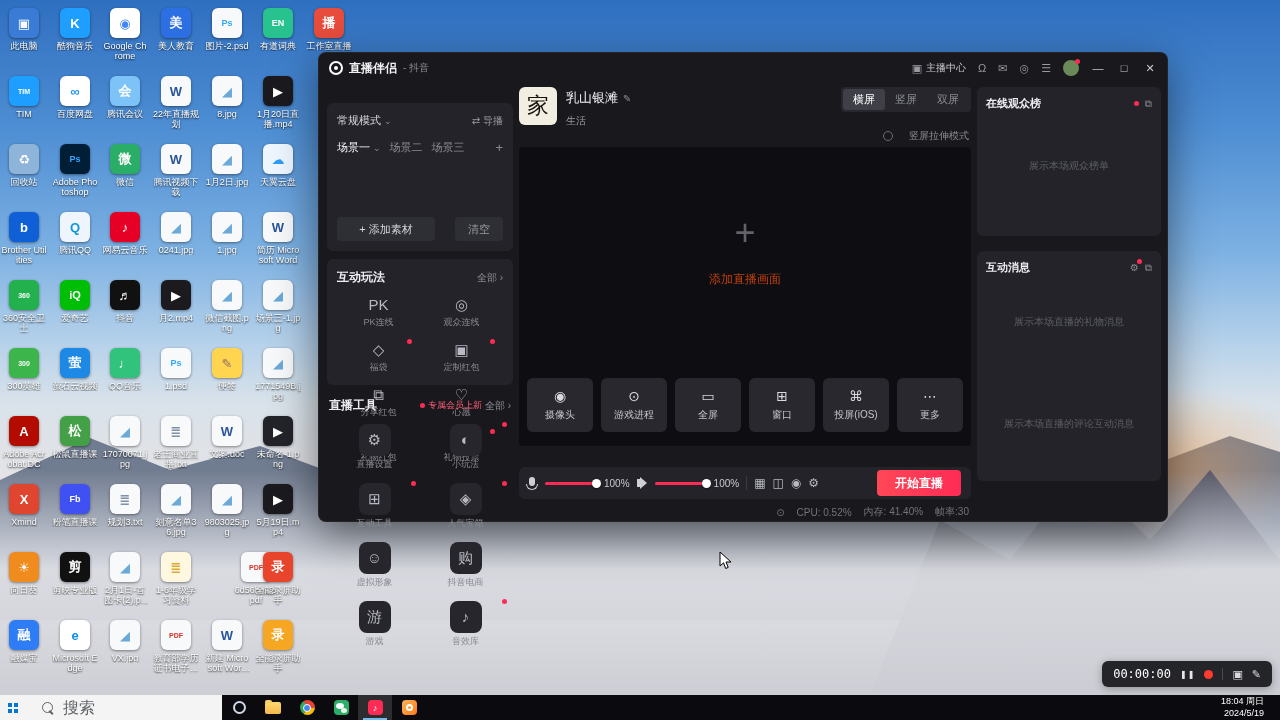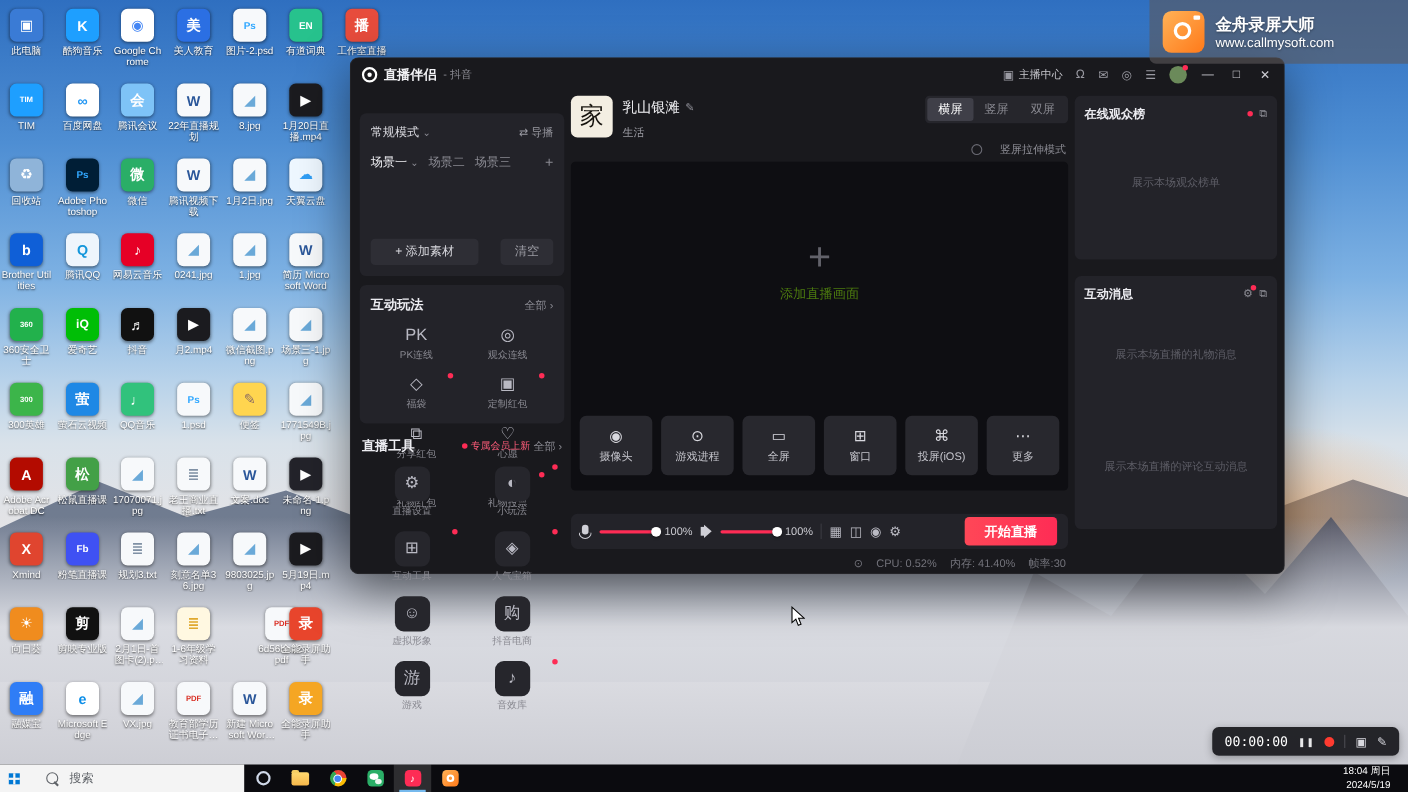--- a/index.html
+++ b/index.html
@@ -65,21 +65,21 @@
   .edit-ic{font-size:10px;color:#8a8a92;}
   .room-cat{font-size:10px;color:#9a9aa2;margin-top:7px;}
   .orient{margin-left:auto;display:flex;background:#26262c;border-radius:4px;padding:2px;}
   .orient-tab{font-size:11px;color:#8a8a92;padding:3px 10px;border-radius:3px;}
   .orient-tab.active{background:#3f3f48;color:#ffffff;}
   .stretch{position:absolute;top:42px;right:2px;font-size:10px;color:#8a8a92;display:flex;align-items:center;gap:16px;}
   .radio{width:8px;height:8px;border:1px solid #6a6a73;border-radius:50%;display:inline-block;}
   .preview{position:absolute;top:60px;left:0;right:0;height:299px;background:#0e0e12;border-radius:4px;}
   .preview-center{position:absolute;top:68px;left:0;right:0;text-align:center;}
   .bigplus{font-size:36px;font-weight:300;color:#62626a;line-height:1;}
-  .ptext{margin-top:8px;font-size:12px;color:#4d7c0f;}
+  .ptext{margin-top:20px;font-size:12px;color:#c2410c;}
   .sources{position:absolute;left:8px;right:8px;bottom:14px;display:flex;gap:8px;}
   .src{flex:1;height:54px;background:#28282e;border-radius:6px;display:flex;flex-direction:column;align-items:center;justify-content:center;gap:4px;}
   .src-g{font-size:14px;color:#d8d8de;height:16px;line-height:16px;}
   .src-l{font-size:10px;color:#c4c4cb;white-space:nowrap;}
   .controlbar{position:absolute;left:0;right:0;top:380px;height:32px;background:#232329;border-radius:6px;
               display:flex;align-items:center;padding:0 10px;gap:7px;box-sizing:border-box;}
   .i-mic{position:relative;width:6px;height:9px;background:#cfcfd6;border-radius:3px;margin:0 3px 3px 0;}
   .i-mic::after{content:"";position:absolute;left:-3px;right:-3px;bottom:-4px;height:5px;border:1.5px solid #cfcfd6;border-top:none;border-radius:0 0 6px 6px;}
   .i-spk{position:relative;width:4px;height:8px;background:#cfcfd6;margin-right:7px;}
   .i-spk::before{content:"";position:absolute;left:3px;top:-2px;border:6px solid transparent;border-left:7px solid #cfcfd6;}
@@ -122,21 +122,21 @@
   .rec-div{width:1px;height:12px;background:#4a4a50;}
   .rec-ic{font-size:11px;color:#d8d8de;}
   
   .taskbar{position:absolute;left:0;right:0;bottom:0;height:25px;background:#0b0b0f;display:flex;align-items:stretch;z-index:50;}
   .tb-search{width:222px;background:#f4f4f4;display:flex;align-items:center;gap:8px;padding-left:8px;box-sizing:border-box;}
   .winlogo{width:10px;height:10px;flex:none;
            background:linear-gradient(#f4f4f4,#f4f4f4) center/2px 100% no-repeat,
                       linear-gradient(#f4f4f4,#f4f4f4) center/100% 2px no-repeat,#0078d4;}
   .mag{position:relative;width:9px;height:9px;border:1.5px solid #5f6368;border-radius:50%;flex:none;margin-left:16px;}
   .mag::after{content:"";position:absolute;left:7px;top:7px;width:5px;height:1.5px;background:#5f6368;transform:rotate(45deg);transform-origin:0 0;}
-  .search-input{border:none;outline:none;background:transparent;font-size:11px;color:#3c4043;width:120px;
+  .search-input{border:none;outline:none;background:transparent;font-size:16px;color:#3c4043;width:120px;
                 font-family:"Liberation Sans","DejaVu Sans",sans-serif;}
   .search-input::placeholder{color:#5f6368;}
   .tb-app{width:34px;display:flex;align-items:center;justify-content:center;position:relative;}
   .tb-app.active{background:rgba(255,255,255,.14);}
   .tb-app.active::after{content:"";position:absolute;left:5px;right:5px;bottom:0;height:2px;background:#76b9ed;}
   .ring{width:13px;height:13px;border:2px solid #cfd8e8;border-radius:50%;box-sizing:border-box;}
   .ic-folder{width:16px;height:12px;background:linear-gradient(#ffd970,#f7b84b);border-radius:2px;position:relative;}
   .ic-folder::before{content:"";position:absolute;left:0;top:-2px;width:7px;height:3px;background:#f7cf63;border-radius:2px 2px 0 0;}
   .ic-chrome{width:15px;height:15px;border-radius:50%;position:relative;
              background:conic-gradient(from -30deg,#ea4335 0 120deg,#fbbc05 0 240deg,#34a853 0 360deg);}
@@ -655,27 +655,20 @@
               <span>⧉</span>
             </span>
         </div>
         <div class="rp-placeholder" style="top:28%;">展示本场直播的礼物消息</div>
         <div class="rp-placeholder" style="top:72%;">展示本场直播的评论互动消息</div>
       </div>
 
     </div>
   </div>
 
-  <div class="wm">
-    <div class="wm-icon"></div>
-    <div>
-      <div class="wm-t1">金舟录屏大师</div>
-      <div class="wm-t2">www.callmysoft.com</div>
-    </div>
-  </div>
 
   <div class="rec">
     <span class="rec-time">00:00:00</span>
     <span class="rec-pause">❚❚</span>
     <span class="rec-dot"></span>
     <span class="rec-div"></span>
     <span class="rec-ic">▣</span>
     <span class="rec-ic">✎</span>
   </div>
 

